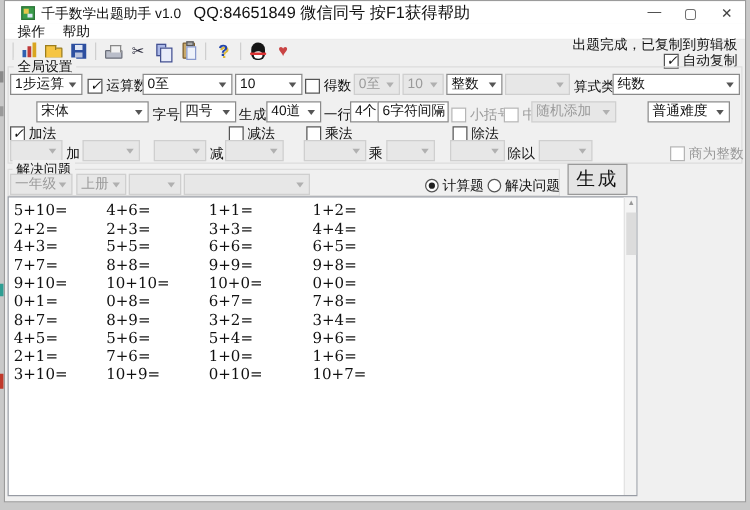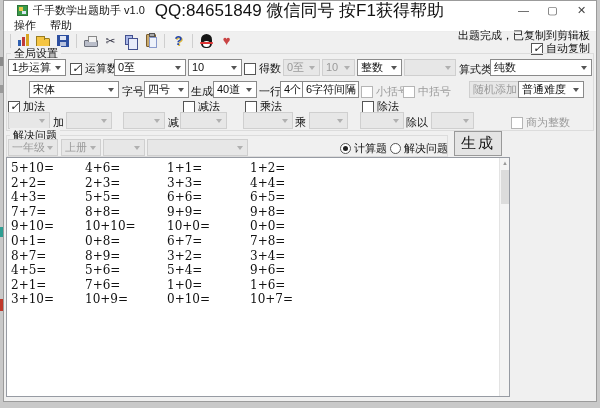--- a/index.html
+++ b/index.html
@@ -10,21 +10,21 @@
 
   .win { position:absolute; left:3px; top:0; width:594px; height:402px;
          background:#f0f0f0; border:1px solid #9b9b9b; }
 
   
   .titlebar { height:18px; background:#ffffff; display:flex; align-items:center; padding-left:13px; }
   .appicon { width:11px; height:11px; background:#3a9b4a; border:1px solid #2c7438; position:relative; margin-right:5px; flex:0 0 auto;}
   .appicon::before { content:""; position:absolute; left:1px; top:1px; width:4px; height:4px; background:#e8c84a; }
   .appicon::after { content:""; position:absolute; right:1px; bottom:1px; width:4px; height:3px; background:#d9e8f5; }
   .ttl { font-size:11px; color:#111; white-space:nowrap; }
-  .ttl2 { font-size:17px; color:#111; margin-left:10px; white-space:nowrap; }
+  .ttl2 { font-size:13px; color:#111; margin-left:10px; white-space:nowrap; }
   .wctl { margin-left:auto; display:flex; height:18px; }
   .wbtn { width:29px; height:18px; display:flex; align-items:center; justify-content:center;
           font-size:11px; color:#444; }
 
   
   .menubar { height:13px; background:#ffffff; display:flex; align-items:center; padding-left:3px; border-bottom:1px solid #ededed;}
   .mitem { font-size:11px; color:#111; padding:0 7px; }
 
   
   .toolbar { position:absolute; left:1px; top:31px; height:17px; display:flex; align-items:center; gap:3px; padding-left:3px;}
@@ -196,21 +196,21 @@
   <div class="cmb" style="left:276px; top:80px; width:40px;">4个</div>
   <div class="cmb" style="left:298px; top:80px; width:57px; left:298px;">6字符间隔</div>
   <span class="cb dim" style="left:357px; top:83px;">
     <i class="box"></i>
     <em>小括号</em>
   </span>
   <span class="cb dim" style="left:399px; top:83px;">
     <i class="box"></i>
     <em>中括号</em>
   </span>
-  <div class="cmb dis" style="left:465px; top:80px; width:68px;">随机添加</div>
+  <div class="cmb dis" style="left:421px; top:80px; width:68px;">随机添加</div>
   <div class="cmb" style="left:514px; top:80px; width:66px;">普通难度</div>
 
   <span class="cb" style="left:4px; top:98px;">
     <i class="box ck"></i>
     <em>加法</em>
   </span>
   <span class="cb" style="left:179px; top:98px;">
     <i class="box"></i>
     <em>减法</em>
   </span>
@@ -231,21 +231,21 @@
   <span class="lbl" style="left:164px; top:114px;">减</span>
   <div class="cmb dis" style="left:176px; top:111px; width:47px;"></div>
 
   <div class="cmb dis" style="left:239px; top:111px; width:50px;"></div>
   <span class="lbl" style="left:291px; top:114px;">乘</span>
   <div class="cmb dis" style="left:305px; top:111px; width:39px;"></div>
 
   <div class="cmb dis" style="left:356px; top:111px; width:44px;"></div>
   <span class="lbl" style="left:402px; top:114px;">除以</span>
   <div class="cmb dis" style="left:427px; top:111px; width:43px;"></div>
-  <span class="cb dim" style="left:475px; top:114px;padding-left:32px;">
+  <span class="cb dim" style="left:500px; top:114px;padding-left:32px;">
     <i class="box"></i>
     <em>商为整数</em>
   </span>
 
   <div class="grp" style="left:2px; top:134px; width:442px; height:22px;"></div>
   <span class="gcap" style="left:6px; top:127px;">解决问题</span>
 
   <div class="cmb dis" style="left:4px; top:138px; width:50px;">一年级</div>
   <div class="cmb dis" style="left:57px; top:138px; width:40px;">上册</div>
   <div class="cmb dis" style="left:99px; top:138px; width:42px;"></div>

